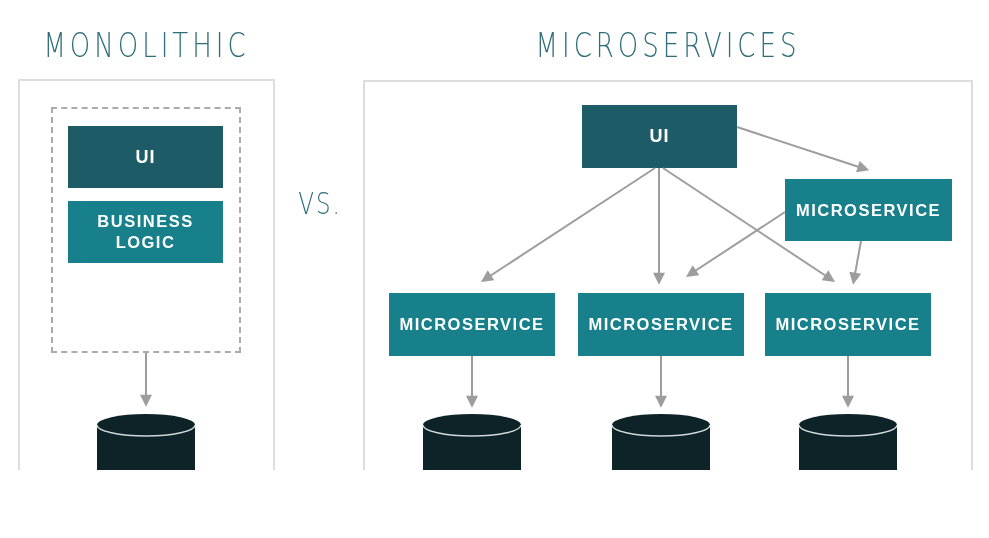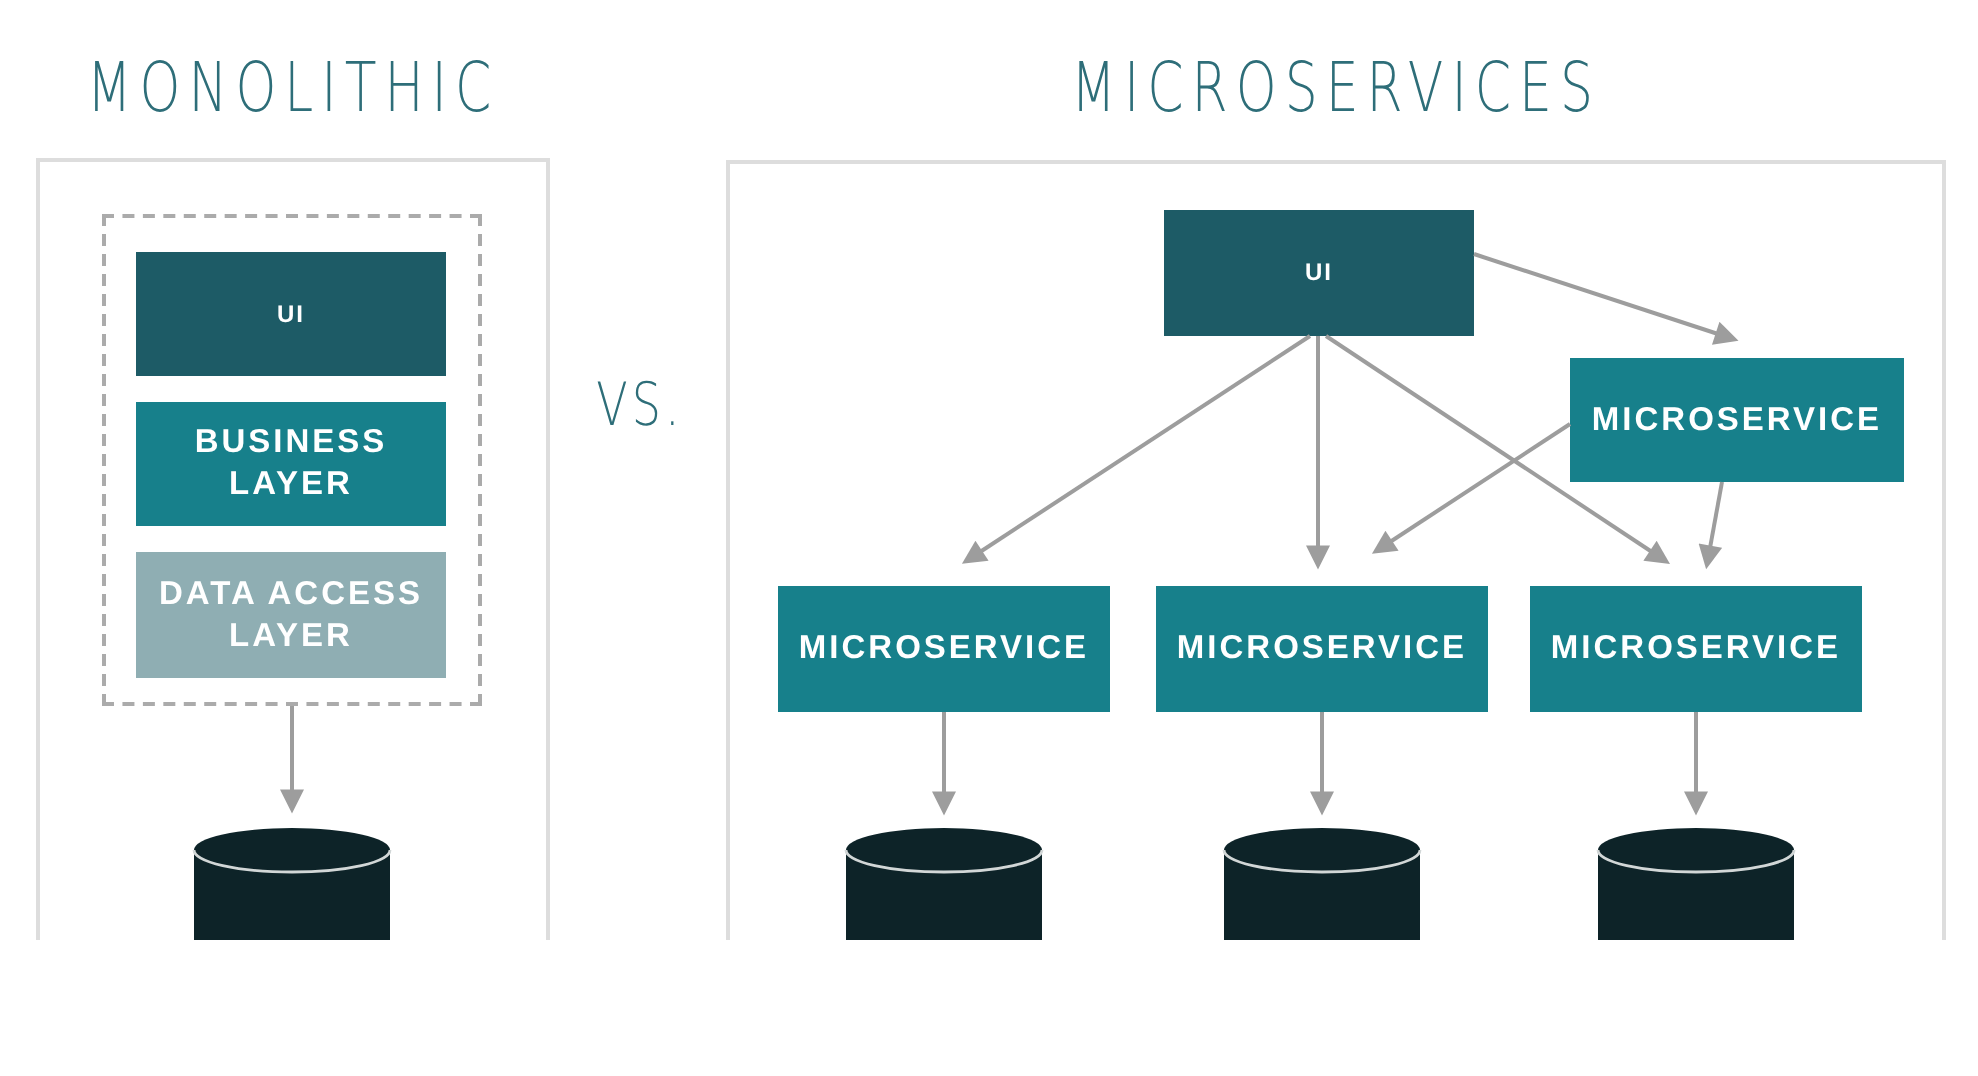--- a/index.html
+++ b/index.html
@@ -54,21 +54,21 @@
     position:absolute;
     display:flex;align-items:center;justify-content:center;
     color:var(--label-white);
     font-weight:bold;
     font-size:16.5px;
     letter-spacing:1.5px;
     line-height:1.25;
     text-align:center;
     padding:2px 6px;
   }
-  .node-ui-label{font-size:12px;letter-spacing:1px;}
+  .node-ui-label{font-size:18px;letter-spacing:1px;}
 
   .layer-ui{left:68px;top:126px;width:155px;height:62px;background:var(--dark-teal);}
   .layer-business{left:68px;top:201px;width:155px;height:62px;background:var(--teal);}
   .layer-data{left:68px;top:276px;width:155px;height:63px;background:var(--muted-teal);}
 
   .ms-ui{left:582px;top:105px;width:155px;height:63px;background:var(--dark-teal);}
   .ms-right{left:785px;top:179px;width:167px;height:62px;background:var(--teal);}
   .ms-1{left:389px;top:293px;width:166px;height:63px;background:var(--teal);}
   .ms-2{left:578px;top:293px;width:166px;height:63px;background:var(--teal);}
   .ms-3{left:765px;top:293px;width:166px;height:63px;background:var(--teal);}
@@ -83,22 +83,21 @@
 
 <div class="stage">
 
   <div class="title title-left">MONOLITHIC</div>
   <div class="versus">VS.</div>
   <div class="title title-right">MICROSERVICES</div>
 
   <div class="panel panel-left"></div>
   <div class="dashed-boundary"></div>
   <div class="node node-ui-label layer-ui">UI</div>
-  <div class="node layer-business">BUSINESS LAYER</div>
-  <div class="node layer-data">DATA ACCESS LAYER</div>
+  <div class="node layer-business">BUSINESS LOGIC</div>
 
   <div class="panel panel-right"></div>
   <div class="node node-ui-label ms-ui">UI</div>
   <div class="node ms-right">MICROSERVICE</div>
   <div class="node ms-1">MICROSERVICE</div>
   <div class="node ms-2">MICROSERVICE</div>
   <div class="node ms-3">MICROSERVICE</div>
 
   <svg class="overlay" viewBox="0 0 989 538" xmlns="http://www.w3.org/2000/svg">
     <defs>

